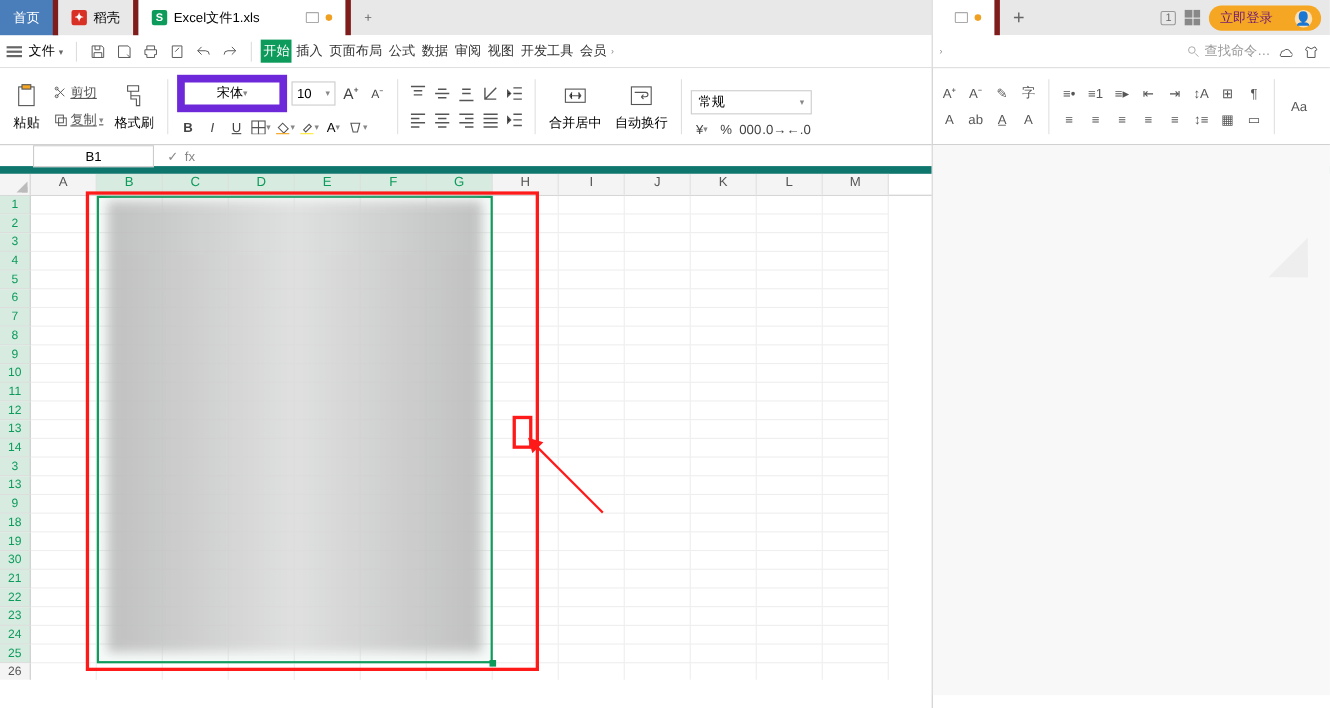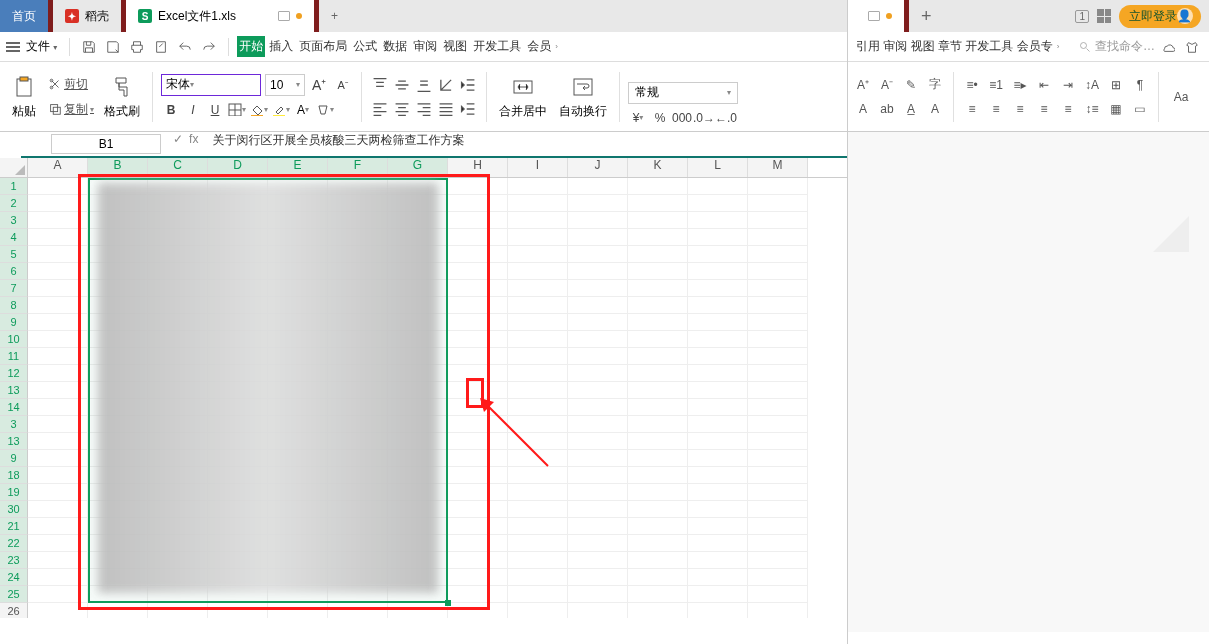--- a/index.html
+++ b/index.html
@@ -10,21 +10,21 @@
 .tab { display:flex; align-items:center; padding:0 12px; gap:6px; border-right:5px solid #7f1d1d; position:relative; }
 .tab.home { background:#4a7ebb; color:#fff; }
 .tab.dk { background:#e8e8e8; }
 .tab.active { background:#fff; }
 .tab .dot { width:6px; height:6px; border-radius:50%; background:#f0a020; }
 .tab-icon-s { width:14px; height:14px; background:#0d9b5b; color:#fff; display:flex; align-items:center; justify-content:center; font-size:10px; font-weight:bold; border-radius:2px; }
 .tab-icon-v { width:14px; height:14px; background:#d93025; color:#fff; display:flex; align-items:center; justify-content:center; font-size:10px; font-weight:bold; border-radius:2px; }
 .tab-status { width:12px; height:10px; border:1px solid #aaa; border-radius:1px; }
 .newtab { display:flex; align-items:center; padding:0 12px; color:#666; font-size:18px; }
 .tabbar-right { margin-left:auto; display:flex; align-items:center; gap:8px; padding-right:8px; }
-.login-pill { background:#f5a623; color:#14532d; padding:3px 8px 3px 10px; border-radius:12px; display:flex; align-items:flex-start; gap:0; }
+.login-pill { background:#f5a623; color:#701a75; padding:3px 8px 3px 10px; border-radius:12px; display:flex; align-items:flex-end; gap:20px; }
 .avatar { width:16px; height:16px; border-radius:50%; background:#ffe0b2; display:flex; align-items:center; justify-content:center; }
 .winbtn { width:24px; text-align:center; color:#666; font-size:14px; }
 .badge1 { border:1px solid #999; padding:0 3px; border-radius:2px; font-size:10px; color:#666; }
 .grid4 { width:14px; height:14px; display:grid; grid-template-columns:1fr 1fr; grid-template-rows:1fr 1fr; gap:1px; }
 .grid4 span { background:#888; }
 
 
 .menubar { height:30px; background:#fff; border-bottom:1px solid #ddd; display:flex; align-items:center; padding:0 6px; gap:2px; }
 .hamburger { width:14px; display:flex; flex-direction:column; gap:2px; }
 .hamburger span { height:2px; background:#666; }
@@ -41,29 +41,29 @@
 
 
 .ribbon { height:70px; background:#fff; border-bottom:1px solid #ccc; display:flex; align-items:center; padding:0 6px; gap:4px; }
 .rgroup { display:flex; flex-direction:column; align-items:center; gap:2px; padding:0 4px; }
 .rgroup-row { display:flex; align-items:center; gap:4px; }
 .rbtn { display:flex; align-items:center; gap:2px; color:#555; padding:2px;text-decoration:underline; }
 .rbtn svg { width:14px; height:14px; }
 .big-icon { width:28px; height:28px; display:flex; align-items:center; justify-content:center; }
 .big-icon svg { width:24px; height:24px; }
 .rsep { width:1px; height:50px; background:#e0e0e0; margin:0 4px; }
-.font-sel { border:1px solid #6d28d9; height:22px; padding:0 4px; display:flex; align-items:center; min-width:100px; justify-content:flex-start; }
+.font-sel { border:7px solid #6d28d9; height:34px; padding:0 4px; display:flex; align-items:center; min-width:100px; justify-content:center; }
 .size-sel { border:1px solid #ccc; height:22px; padding:0 4px; display:flex; align-items:center; min-width:40px; justify-content:space-between; }
 .caret { font-size:8px; color:#888; }
 .fmt-row { display:flex; gap:2px; }
 .fmt-btn { width:20px; height:20px; display:flex; align-items:center; justify-content:center; border:1px solid transparent; color:#444; }
 .numfmt-sel { border:1px solid #ccc; height:22px; padding:0 6px; display:flex; align-items:center; min-width:110px; justify-content:space-between;margin-top:16px; }
 
 
-.fbar { height:26px; border-bottom:2px solid #0f766e; display:flex; align-items:flex-start;margin-left:21px; }
+.fbar { height:26px; border-bottom:7px solid #0f766e; display:flex; align-items:center; }
 .namebox { width:110px; border:1px solid #ccc; margin:2px 4px 2px 30px; height:20px; display:flex; align-items:center; justify-content:center; background:#fff; }
 .fx-icons { display:flex; gap:6px; padding:0 8px; color:#888; }
 .formula-input { flex:1; padding:0 6px; color:#333; }
 
 
 .sheet-area { position:relative; height:460px; overflow:hidden; }
 .colheads { display:flex; height:20px; border-bottom:1px solid #ccc; }
 .corner { width:28px; border-right:1px solid #ccc; background:#f4f4f4; position:relative; }
 .corner::after { content:""; position:absolute; right:2px; bottom:2px; border:5px solid transparent; border-right-color:#bbb; border-bottom-color:#bbb; }
 .colhead { width:60px; border-right:1px solid #ddd; background:#f4f4f4; text-align:center; color:#555; position:relative; }
@@ -403,21 +403,20 @@
 </div>
 
 <div class="fbar">
   <div class="namebox">
       <span>B1</span>
     </div>
   <div class="fx-icons">
     <span>✓</span>
     <span>fx</span>
   </div>
-  <div class="formula-input"><span>关于闵行区开展全员核酸三天两检筛查工作方案</span></div>
 </div>
 
 <div class="sheet-area">
   <div class="colheads">
     <div class="corner"></div>
     <div class="colhead">A</div>
     <div class="colhead sel">B</div>
     <div class="colhead sel">C</div>
     <div class="colhead sel">D</div>
     <div class="colhead sel">E</div>
@@ -887,21 +886,20 @@
           <span></span>
           <span></span>
         </div>
       <div class="login-pill">
         <span>立即登录</span>
         <span class="avatar">👤</span>
       </div>
     </div>
   </div>
   <div class="menubar">
-    <span class="menutab">引用 审阅 视图 章节 开发工具 会员专</span>
     <span class="caret">›</span>
     <div class="menuspacer"></div>
     <div class="search-menu">
       <svg width="12" height="12" viewBox="0 0 16 16">
           <circle cx="6" cy="6" r="4" fill="none" stroke="#999"></circle>
           <path stroke="#999" d="M10 10l4 4"></path>
         </svg>
       <span>查找命令…</span>
     </div>
     <div class="qbtn">

